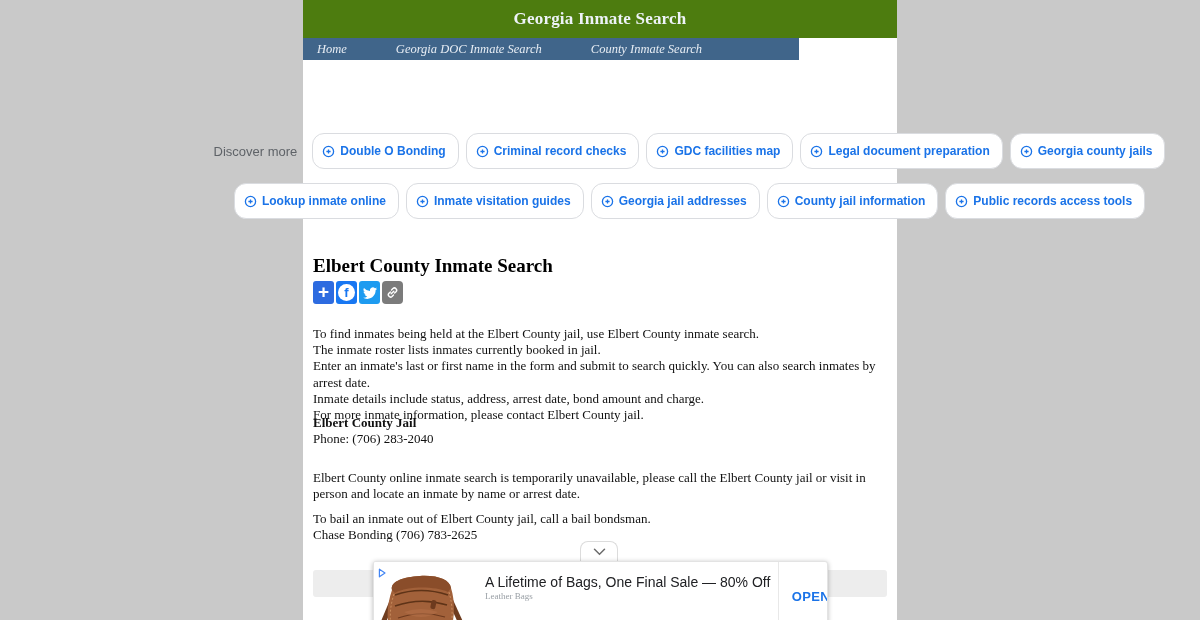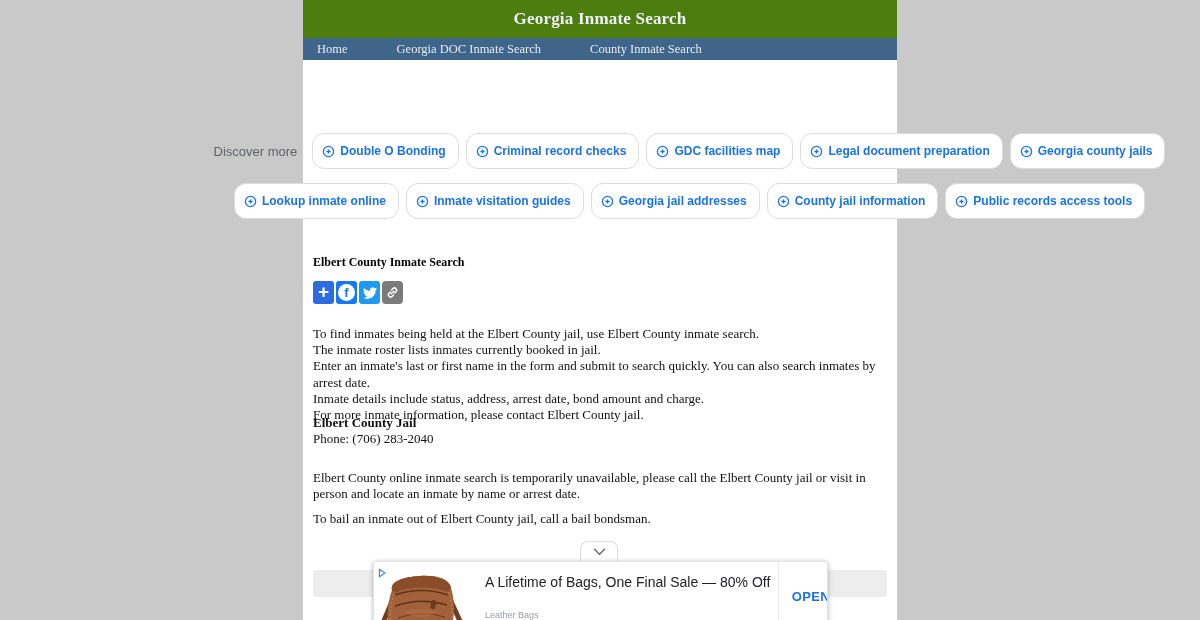--- a/index.html
+++ b/index.html
@@ -6,35 +6,35 @@
   html,body { width:100%; height:100%; }
   body { background:#c9c9c9; font-family:"Liberation Serif", serif; }
   .page { position:relative; width:1200px; height:620px; margin:0 auto; overflow:hidden; background:#c9c9c9; }
 
   .content-bg { position:absolute; left:303px; top:0; width:594px; height:620px; background:#ffffff; }
 
   
   .site-header { position:absolute; left:303px; top:0; width:594px; height:38px; background:#4d7c0f;
                  display:flex; align-items:center; justify-content:center; }
   .site-title { color:#eef3f8; font-weight:bold; font-size:17px; letter-spacing:.2px; }
-  .site-nav { position:absolute; left:303px; top:38px; width:594px; height:22px; background:#40658a;
-              display:flex; align-items:center; padding-left:14px; gap:49px; }
+  .site-nav { position:absolute; left:303px; top:38px; width:496px; height:22px; background:#40658a;
+              display:flex; align-items:center; padding-left:14px; gap:49px;font-style:italic; }
   .nav-link { color:#e7edf4; font-size:12.5px; cursor:pointer; white-space:nowrap; }
 
   
   .discover { position:absolute; left:336px; top:133px; width:707px; font-family:"Liberation Sans", sans-serif; }
   .discover-row { display:flex; justify-content:center; align-items:center; gap:7px; margin-bottom:14px; }
   .discover-label { color:#5f6368; font-size:13px; margin-right:8px; white-space:nowrap; }
   .pill { display:inline-flex; align-items:center; gap:5px; height:36px; padding:0 12px 0 9px;
           background:#fff; border:1px solid #dadce0; border-radius:12px; color:#1a73e8;
           font-size:12px; font-weight:bold; white-space:nowrap; cursor:pointer; }
   .pill svg { flex:0 0 auto; }
 
   
-  .article-heading { position:absolute; left:313px; top:255px; font-size:12px; font-weight:bold; color:#000;font-family:Liberation Serif, serif; }
+  .article-heading { position:absolute; left:313px; top:255px; font-size:19px; font-weight:bold; color:#000;font-family:Liberation Serif, serif; }
   .share-row { position:absolute; left:313px; top:281px; display:flex; gap:2px; }
   .share-btn { width:21px; height:23px; display:flex; align-items:center; justify-content:center;
                cursor:pointer; border-radius:3px; }
   .share-plus { background:#2d6be0; color:#fff; font-family:"Liberation Sans", sans-serif;
                 font-size:19px; font-weight:bold; line-height:1; padding-bottom:2px; }
   .share-fb { background:#1877f2; }
   .fb-circle { width:17px; height:17px; background:#fff; border-radius:50%; display:flex;
                align-items:center; justify-content:center; color:#1877f2;
                font-family:"Liberation Sans", sans-serif; font-weight:bold; font-size:13px; }
   .share-tw { background:#1d9bf0; }
@@ -53,21 +53,21 @@
   .collapse-tab { position:absolute; left:580px; top:541px; width:38px; height:21px; background:#fff;
                   border:1px solid #dcdcdc; border-bottom:none; border-radius:8px 8px 0 0;
                   display:flex; align-items:center; justify-content:center; cursor:pointer; z-index:2; }
   .ad-card { position:absolute; left:373px; top:561px; width:455px; height:70px; background:#fff;
              border:1px solid #e3e3e3; border-radius:3px; box-shadow:0 1px 5px rgba(0,0,0,.28);
              display:flex; z-index:3; overflow:hidden; font-family:"Liberation Sans", sans-serif; }
   .adchoices { position:absolute; top:2px; left:3px; z-index:4; cursor:pointer; }
   .ad-img { width:94px; height:70px; flex:0 0 auto; background:#fff; }
   .ad-text { flex:1 1 auto; padding:12px 8px 0 17px; }
   .ad-headline { font-size:14px; color:#202124; white-space:nowrap; }
-  .ad-brand { font-size:9px; color:#9aa0a6; margin-top:20px; }
+  .ad-brand { font-size:9px; color:#9aa0a6; margin-top:1px;font-family:Liberation Serif, serif; }
   .ad-cta { flex:0 0 64px; border-left:1px solid #e8e8e8; display:flex; align-items:center;
             justify-content:center; cursor:pointer; }
   .ad-cta span { color:#1a73e8; font-weight:bold; font-size:13px; letter-spacing:.3px; }
 </style>
 </head>
 <body>
 
 <div class="page">
   <div class="content-bg"></div>
 
@@ -195,20 +195,21 @@
     <div class="jail-name">Elbert County Jail</div>
     <div>Phone: (706) 283-2040</div>
   </div>
 
   <div class="text-block unavailable">
     <p>Elbert County online inmate search is temporarily unavailable, please call the Elbert County jail or visit in person and locate an inmate by name or arrest date.</p>
   </div>
 
   <div class="text-block bail">
     <div>To bail an inmate out of Elbert County jail, call a bail bondsman.</div>
+    <div>Chase Bonding (706) 783-2625</div>
   </div>
 
   <div class="bottom-bar"></div>
 
   <div class="collapse-tab">
     <svg width="13" height="8" viewBox="0 0 13 8">
       <path d="M1.5 1.2 L6.5 6.2 L11.5 1.2" fill="none" stroke="#6b6b6b" stroke-width="1.5" stroke-linecap="round"></path>
     </svg>
   </div>
 

